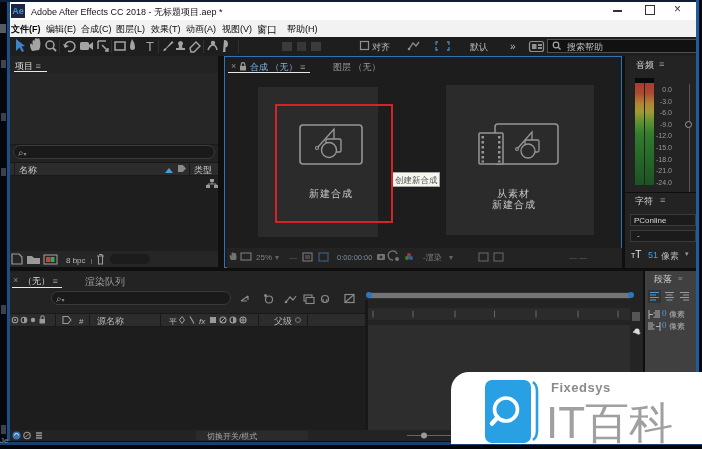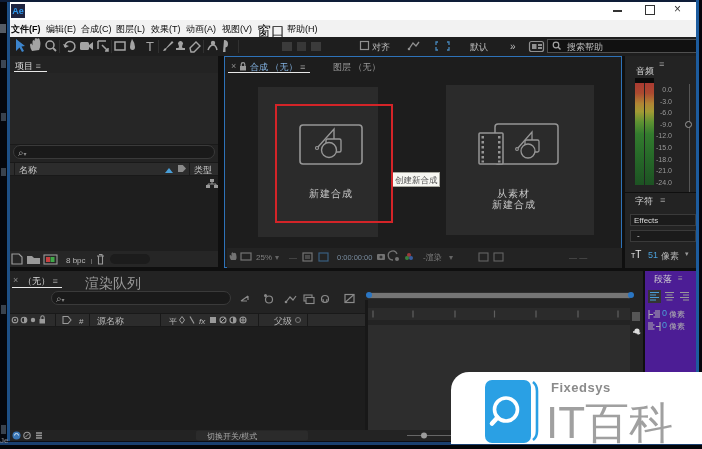--- a/index.html
+++ b/index.html
@@ -18,34 +18,35 @@
   <div class="abs" style="left:1px;top:168px;width:5px;height:8px;background:#39424e;"></div>
   <div class="abs" style="left:1px;top:305px;width:5px;height:9px;background:#39424e;"></div>
   <div class="abs" style="left:1px;top:425px;width:5px;height:9px;background:#39424e;"></div>
   <div class="abs txt" style="left:0;top:436px;font-size:8px;color:#8a8f98;z-index:6;">Je</div>
   <div class="abs" style="left:0;top:24px;width:6px;height:9px;background:#555c66;z-index:6;"></div>
 
   <div class="abs" style="left:0;top:0;width:702px;height:2px;background:#0e1d38;"></div>
   <div class="abs" style="left:10px;top:2px;width:689px;height:18px;background:#ffffff;"></div>
 
   <div class="abs" style="left:11px;top:4px;width:14px;height:14px;background:#1f2440;color:#2f9bf0;font-size:9px;font-weight:bold;text-align:center;line-height:14px;">Ae</div>
+  <div class="abs txt" style="left:31px;top:6px;font-size:9px;color:#111;">Adobe After Effects CC 2018 - 无标题项目.aep *</div>
 
   <div class="abs" style="left:613px;top:10px;width:9px;height:1.5px;background:#333;"></div>
   <div class="abs" style="left:645px;top:5px;width:8px;height:8px;border:1.2px solid #333;"></div>
   <div class="abs txt" style="left:674px;top:2px;font-size:12px;color:#333;">×</div>
 
   <div class="abs" style="left:10px;top:20px;width:689px;height:17px;background:#f2f2f2;"></div>
   <div class="abs txt" style="left:11px;top:23px;font-size:9px;color:#0a0a0a;font-weight:bold;">文件(F)</div>
   <div class="abs txt" style="left:46px;top:23px;font-size:9px;color:#0a0a0a;">编辑(E)</div>
   <div class="abs txt" style="left:81px;top:23px;font-size:9px;color:#0a0a0a;">合成(C)</div>
   <div class="abs txt" style="left:116px;top:23px;font-size:9px;color:#0a0a0a;">图层(L)</div>
   <div class="abs txt" style="left:151px;top:23px;font-size:9px;color:#0a0a0a;">效果(T)</div>
   <div class="abs txt" style="left:186px;top:23px;font-size:9px;color:#0a0a0a;">动画(A)</div>
   <div class="abs txt" style="left:222px;top:23px;font-size:9px;color:#0a0a0a;">视图(V)</div>
-  <div class="abs txt" style="left:257px;top:23px;font-size:14px;color:#0a0a0a;">窗口</div>
+  <div class="abs txt" style="left:257px;top:23px;font-size:10px;color:#0a0a0a;">窗口</div>
   <div class="abs txt" style="left:287px;top:23px;font-size:9px;color:#0a0a0a;">帮助(H)</div>
 
   <div class="abs" style="left:10px;top:37px;width:689px;height:19px;background:#1e1e1e;"></div>
   <svg class="abs" style="left:10px;top:37px;opacity:0.92;" width="689" height="19" viewBox="0 0 689 19">
 
     <path d="M6 2 L6 14 L9.5 10.5 L12 15 L14 14 L11.5 9.5 L15 9 Z" fill="#3f8edc"></path>
 
     <path d="M22 14 q-2 -3 -2 -6 q0 -2 1.5 -1.5 l1 2 v-4 q0 -1.5 1.4 -1.5 l0.8 1 v-1.5 q0 -1.5 1.5 -1.5 l1 1.3 l0.4 -0.8 q1.4 -0.8 1.9 0.6 l0.8 3 q0.5 4 -1.2 8 z" fill="#b0b0b0"></path>
 
     <circle cx="40" cy="8" r="4" fill="none" stroke="#b0b0b0" stroke-width="1.5"></circle>
@@ -220,48 +221,48 @@
         <circle cx="184" cy="10" r="2" fill="#3f6ec0"></circle>
       <text x="196" y="12" font-family="Liberation Sans,sans-serif" font-size="8" fill="#9a9a9a">-渲染</text>
       <text x="222" y="12" font-family="Liberation Sans,sans-serif" font-size="8" fill="#777">▾</text>
       <rect x="252" y="5" width="9" height="8" fill="none" stroke="#777" stroke-width="1.1"></rect>
       <rect x="267" y="5" width="9" height="8" fill="none" stroke="#777" stroke-width="1.1"></rect>
       <text x="342" y="12" font-family="Liberation Sans,sans-serif" font-size="8" fill="#777">— —</text>
     </svg>
   </div>
 
   <div class="abs" style="left:625px;top:56px;width:71px;height:136px;background:#232323;">
-    <div class="abs txt" style="left:11px;top:3px;font-size:9px;color:#d0d0d0;margin-top:6px;">音频</div>
+    <div class="abs txt" style="left:11px;top:3px;font-size:9px;color:#d0d0d0;">音频</div>
     <div class="abs txt" style="left:34px;top:3px;font-size:9px;color:#9a9a9a;">≡</div>
     <div class="abs" style="left:10px;top:22px;width:19px;height:5px;background:#0a0a0a;"></div>
     <div class="abs" style="left:10px;top:27px;width:9px;height:102px;background:linear-gradient(#aa3a32 0%,#ac4a30 10%,#b08434 20%,#a29a34 28%,#5f9232 38%,#337b2e 50%,#276b29 70%,#1d5223 100%);"></div>
     <div class="abs" style="left:20px;top:27px;width:9px;height:102px;background:linear-gradient(#aa3a32 0%,#ac4a30 10%,#b08434 20%,#a29a34 28%,#5f9232 38%,#337b2e 50%,#276b29 70%,#1d5223 100%);"></div>
     <div class="abs txt" style="left:25px;top:28px;font-size:7px;color:#9a9a9a;line-height:11.6px;text-align:right;width:22px;">0.0<br>-3.0<br>-6.0<br>-9.0<br>-12.0<br>-15.0<br>-18.0<br>-21.0<br>-24.0</div>
     <div class="abs" style="left:63.5px;top:28px;width:1.5px;height:108px;background:#555;"></div>
     <div class="abs" style="left:60px;top:65px;width:7px;height:7px;border:1.5px solid #9a9a9a;border-radius:50%;background:#232323;box-sizing:border-box;"></div>
   </div>
 
   <div class="abs" style="left:625px;top:193px;width:71px;height:75px;background:#232323;">
     <div class="abs txt" style="left:10px;top:2px;font-size:9px;color:#d0d0d0;">字符</div>
     <div class="abs txt" style="left:35px;top:2px;font-size:9px;color:#9a9a9a;">≡</div>
     <div class="abs" style="left:5px;top:21px;width:66px;height:12px;background:#1b1b1b;border:1px solid #3a3a3a;box-sizing:border-box;"></div>
-    <div class="abs txt" style="left:9px;top:23px;font-size:8px;color:#d8d8d8;">Effects</div>
+    <div class="abs txt" style="left:9px;top:23px;font-size:8px;color:#d8d8d8;">PConline</div>
     <div class="abs" style="left:5px;top:37px;width:66px;height:12px;background:#1b1b1b;border:1px solid #3a3a3a;box-sizing:border-box;"></div>
     <div class="abs txt" style="left:12px;top:38px;font-size:8px;color:#d8d8d8;">-</div>
     <div class="abs txt" style="left:6px;top:56px;font-size:10px;color:#e8e8e8;"><span style="font-size:7px;">T</span>T</div>
     <div class="abs txt" style="left:23px;top:57px;font-size:9px;color:#4a9fd8;">51</div>
     <div class="abs txt" style="left:36px;top:57px;font-size:9px;color:#b0b0b0;">像素</div>
     <div class="abs txt" style="left:60px;top:57px;font-size:7px;color:#9a9a9a;">▾</div>
   </div>
 
   <div class="abs" style="left:10px;top:271px;width:633px;height:170px;background:#232323;">
     <div class="abs txt" style="left:3px;top:4px;font-size:9px;color:#8a8a8a;">×</div>
     <div class="abs txt" style="left:13px;top:4px;font-size:9px;color:#dedede;">（无） <span style="color:#9a9a9a;">≡</span></div>
     <div class="abs" style="left:2px;top:15.5px;width:50px;height:1.5px;background:#e8e8e8;"></div>
-    <div class="abs txt" style="left:75px;top:4px;font-size:14px;color:#9a9a9a;">渲染队列</div>
+    <div class="abs txt" style="left:75px;top:4px;font-size:10px;color:#9a9a9a;">渲染队列</div>
 
     <div class="abs" style="left:41px;top:20px;width:180px;height:14px;background:#1a1a1a;border-radius:7px;border:1px solid #3a3a3a;box-sizing:border-box;">
       <div class="abs txt" style="left:4px;top:0.5px;font-size:10px;color:#aaa;">⌕<span style="font-size:6px;color:#888;">▾</span></div>
     </div>
     <svg class="abs" style="left:228px;top:21px;" width="130" height="13" viewBox="0 0 130 13">
       <path d="M3 9 l7 -5 M10 4 v4 M3 9 h6" stroke="#8a8a8a" stroke-width="1.2" fill="none"></path>
       <circle cx="31" cy="7.5" r="3.5" fill="none" stroke="#8a8a8a" stroke-width="1.2"></circle>
         <circle cx="27.5" cy="3.5" r="1.5" fill="#8a8a8a"></circle>
       <path d="M48 10 l4 -5 l3 3 l3 -4" fill="none" stroke="#8a8a8a" stroke-width="1.2"></path>
         <circle cx="48" cy="10" r="1.3" fill="#8a8a8a"></circle>
@@ -333,21 +334,21 @@
         <path d="M15.5 7 L18.5 4" stroke="#9a9a9a" stroke-width="1"></path>
       <path d="M26 3 h6 M26 5.5 h6 M26 8 h6" stroke="#9a9a9a" stroke-width="1.3"></path>
       <rect x="186" y="0.5" width="112" height="10" rx="2" fill="#2b2b2b"></rect>
       <text x="197" y="8.5" font-family="Liberation Sans,sans-serif" font-size="8" fill="#a8a8a8">切换开关/模式</text>
       <path d="M397 5.5 h48" stroke="#666" stroke-width="1.2"></path>
       <circle cx="414" cy="5.5" r="3" fill="#9a9a9a"></circle>
       <path d="M452 7.5 l8 0 l0 -4 z" fill="#777"></path>
     </svg>
   </div>
 
-  <div class="abs" style="left:645px;top:271px;width:51px;height:170px;background:#4c1d95;">
+  <div class="abs" style="left:645px;top:271px;width:51px;height:170px;background:#404040;font-family:Liberation Serif, serif;">
     <div class="abs txt" style="left:9px;top:2px;font-size:9px;color:#d0d0d0;">段落</div>
     <div class="abs txt" style="left:33px;top:3px;font-size:8px;color:#9a9a9a;">≡</div>
     <svg class="abs" style="left:0;top:18px;" width="51" height="46" viewBox="0 0 51 46">
       <rect x="3" y="1" width="13" height="13" fill="#343434"></rect>
       <g stroke="#4a9fd8" stroke-width="1.2">
           <path d="M5 3.5 h9 M5 6 h6 M5 8.5 h9 M5 11 h6"></path>
         </g>
       <g stroke="#9a9a9a" stroke-width="1.2">
           <path d="M20 3.5 h9 M21.5 6 h6 M20 8.5 h9 M21.5 11 h6"></path>
         </g>

